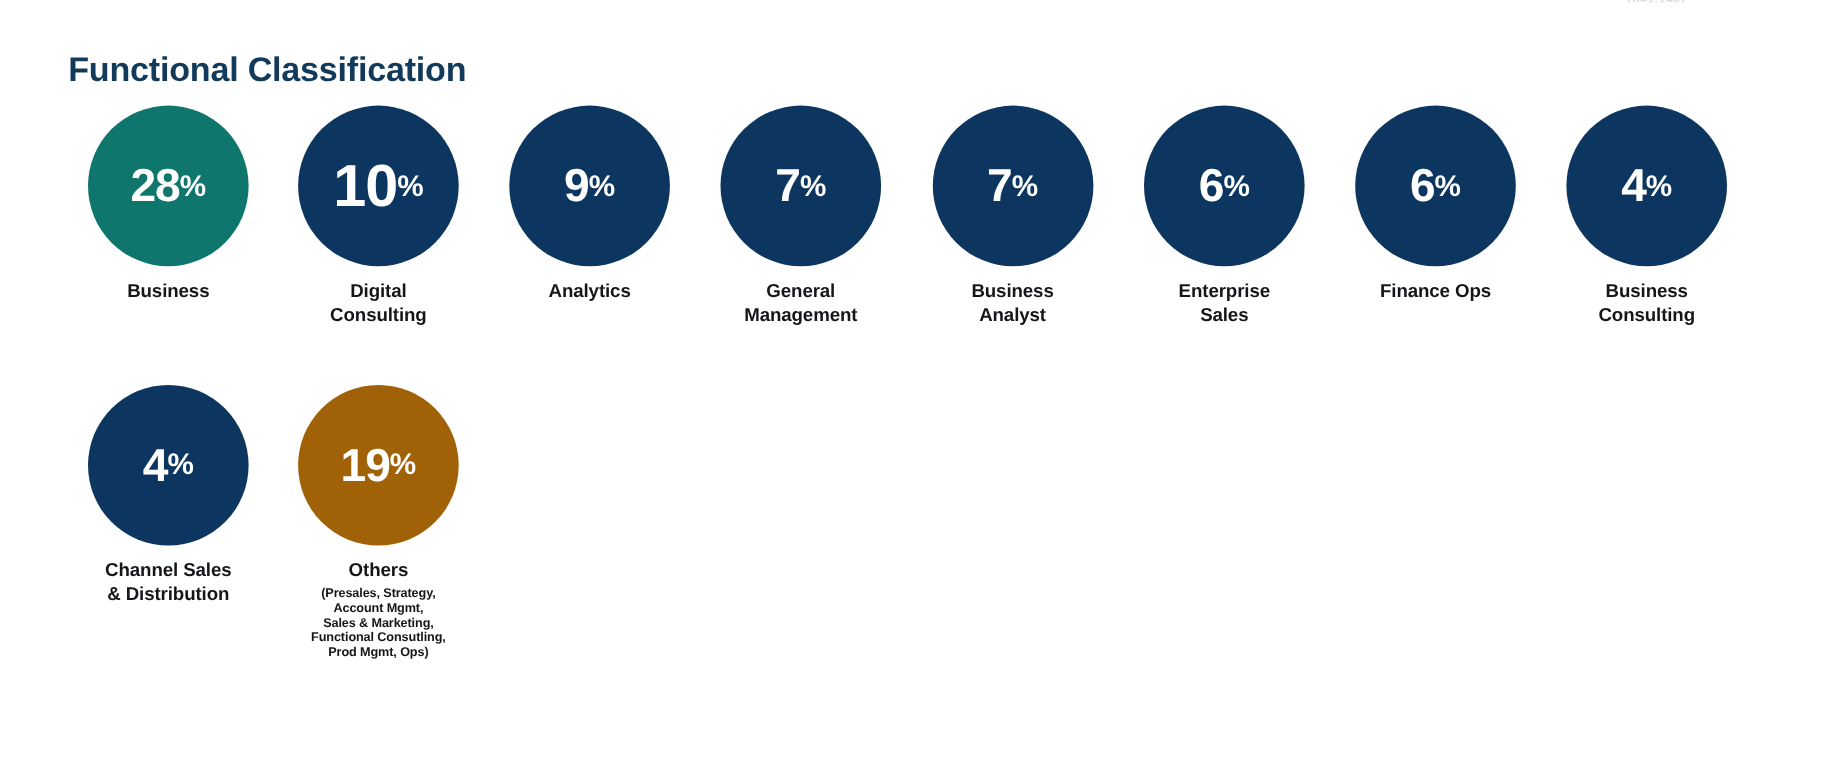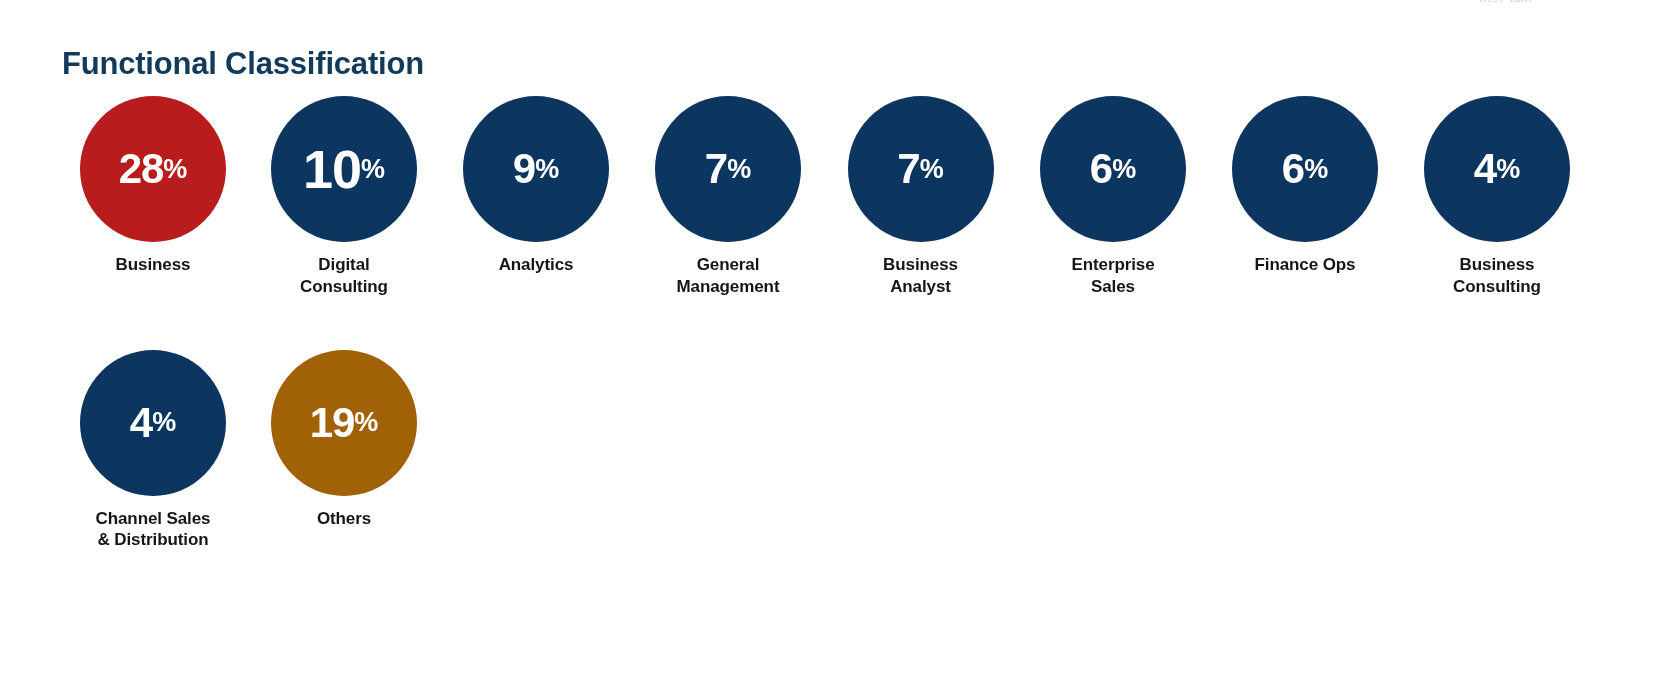--- a/index.html
+++ b/index.html
@@ -116,21 +116,21 @@
 
 <div class="page">
 
   <div class="top-clip">(n=1,140)</div>
 
   <h1 class="page-title">Functional Classification</h1>
 
   <div class="rows">
     <div class="row row-1">
         <div class="cell" style="width: 190px;">
-          <div class="bubble" style="width: 146px; height: 146px; background: #b91c1c; color: rgb(255, 255, 255);">
+          <div class="bubble" style="width: 146px; height: 146px; background: #0f766e; color: rgb(255, 255, 255);">
             <span class="val" style="font-size: 42px;">28</span>
             <span class="pct" style="font-size: 27px;">%</span>
           </div>
           <div class="label" style="color: rgb(20, 22, 26); white-space: pre-line;">Business</div>
         </div>
         <div class="cell" style="width: 192px;">
           <div class="bubble" style="width: 146px; height: 146px; background: rgb(12, 54, 95); color: rgb(255, 255, 255);">
             <span class="val" style="font-size: 54px;">10</span>
             <span class="pct" style="font-size: 27px;">%</span>
           </div>
@@ -192,17 +192,22 @@
           </div>
           <div class="label" style="color: rgb(20, 22, 26); white-space: pre-line;">Channel Sales
 &amp; Distribution</div>
         </div>
         <div class="cell" style="width: 192px;">
           <div class="bubble" style="width: 146px; height: 146px; background: #a16207; color: rgb(255, 255, 255);">
             <span class="val" style="font-size: 42px;">19</span>
             <span class="pct" style="font-size: 27px;">%</span>
           </div>
           <div class="label" style="color: rgb(20, 22, 26); white-space: pre-line;">Others</div>
+          <div class="sublabel">(Presales, Strategy,
+Account Mgmt,
+Sales &amp; Marketing,
+Functional Consutling,
+Prod Mgmt, Ops)</div>
         </div>
       </div>
   </div>
 
 </div>
 
 </body></html>

